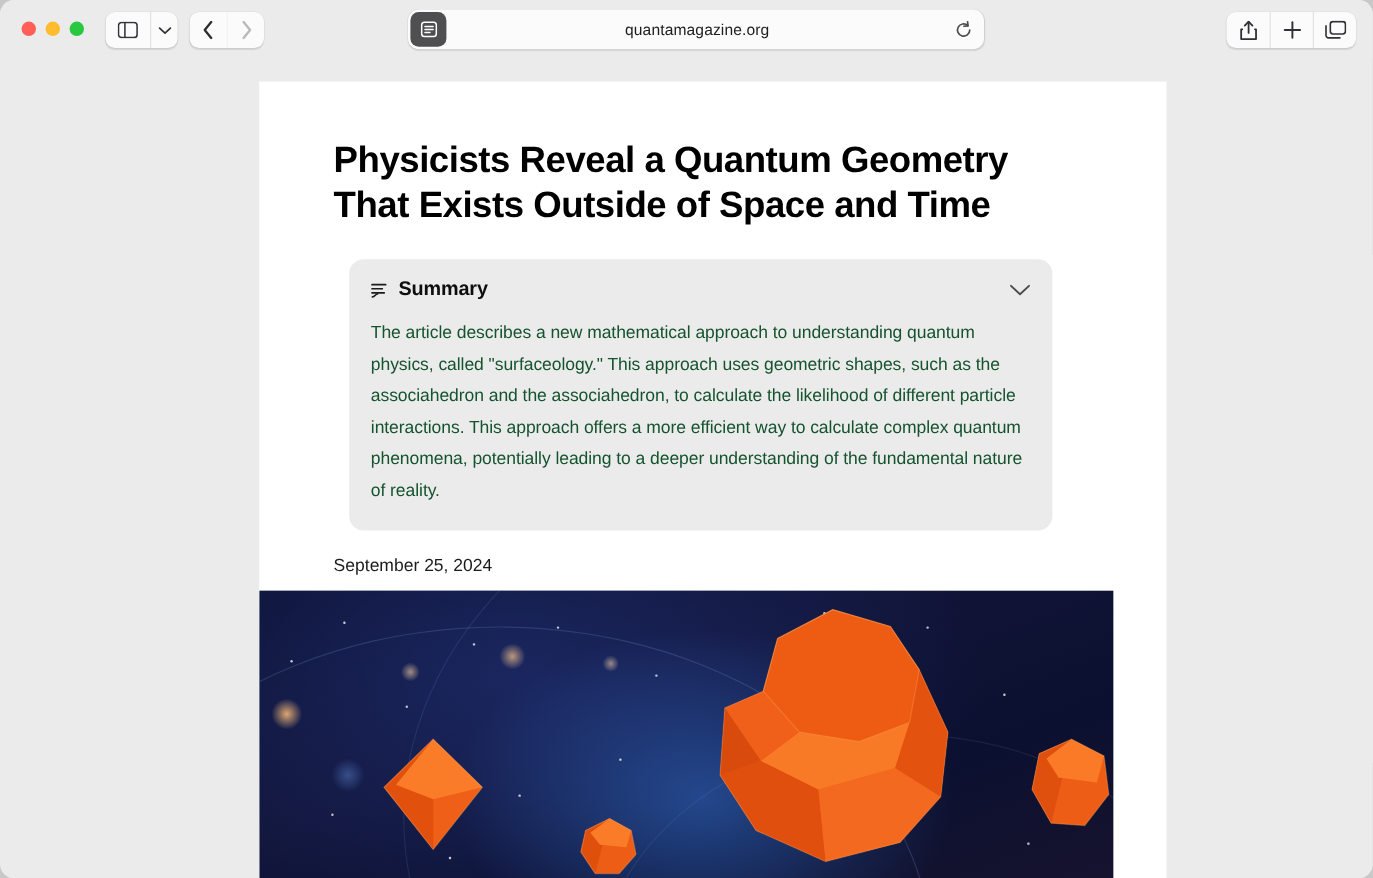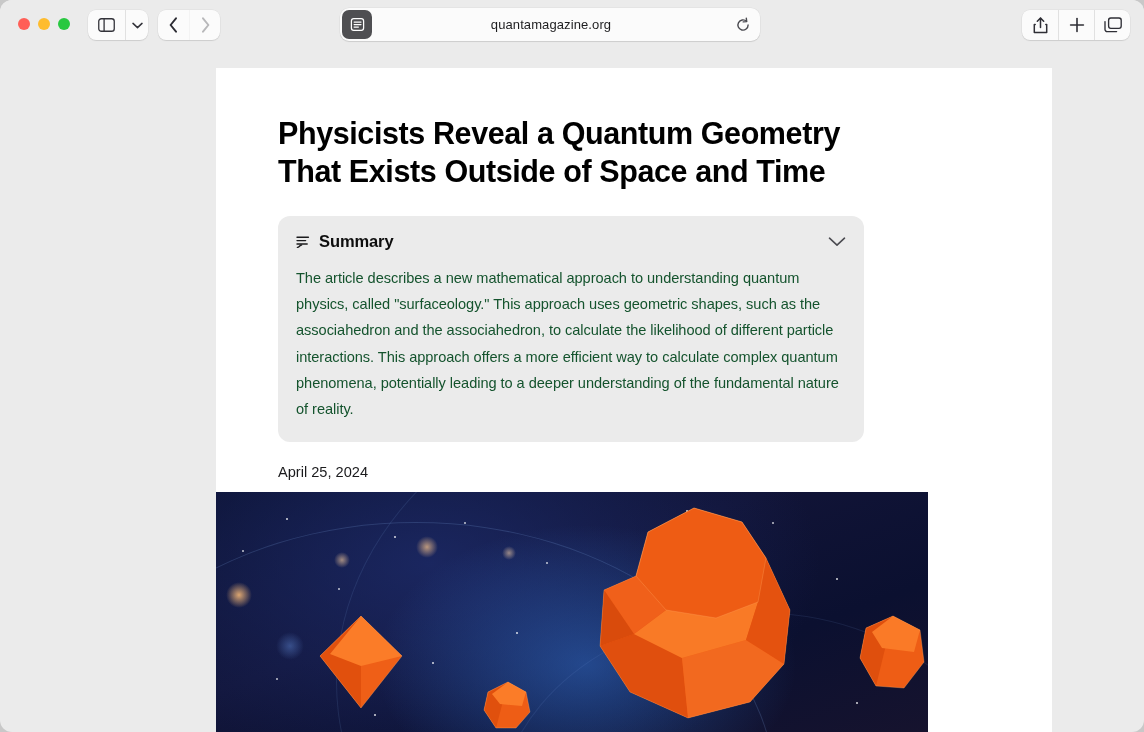--- a/index.html
+++ b/index.html
@@ -63,21 +63,21 @@
     position: absolute;
     left: 158px; top: 10px;
     width: 62px;
   }
   #nav-group .seg { display:flex; align-items:center; justify-content:center; height:30px; width:31px; }
   #nav-group .seg.fwd { border-left: .5px solid rgba(0,0,0,.10); opacity: .32; }
 
   #urlbar {
     position: absolute;
     left: 340px; top: 8px;
-    width: 420px; height: 33px;
+    width: 480px; height: 33px;
     border-radius: 9px;
     background: #fbfbfb;
     box-shadow: 0 1px 1px rgba(0,0,0,.10), 0 0 0 .5px rgba(0,0,0,.06);
     display: flex;
     align-items: center;
   }
   #reader-badge {
     margin-left: 2px;
     width: 30px; height: 29px;
     border-radius: 7px;
@@ -109,21 +109,21 @@
   #right-group .seg {
     display:flex; align-items:center; justify-content:center;
     height:30px; width:36px;
   }
   #right-group .seg + .seg { border-left: .5px solid rgba(0,0,0,.10); }
 
   
   #page {
     position: absolute;
     left: 216px; top: 68px;
-    width: 836px; height: 664px;
+    width: 756px; height: 664px;
     background: #ffffff;
     overflow: hidden;
   }
   #article {
     padding: 46px 62px 0 62px;
   }
   #headline {
     font-size: 30.5px;
     line-height: 38px;
     font-weight: bold;
@@ -131,21 +131,21 @@
     letter-spacing: -0.4px;
     margin: 0 0 26px 0;
     max-width: 600px;
   }
   #summary-card {
     background: #ebebeb;
     border-radius: 12px;
     padding: 16px 18px 20px 18px;
     position: relative;
     width: 586px;
-    margin-left: 0;
+    margin-left: 13px;
   }
   #summary-head {
     display: flex;
     align-items: center;
     gap: 8px;
     margin-bottom: 14px;
   }
   #summary-title {
     font-size: 16.5px;
     font-weight: bold;
@@ -326,21 +326,21 @@
           <span id="summary-title">Summary</span>
         </div>
         <div id="summary-chevron">
           <svg width="18" height="12" viewBox="0 0 18 12">
             <polyline points="1.5,2.2 9,9.2 16.5,2.2" fill="none" stroke="#4b4b51" stroke-width="1.6" stroke-linecap="round" stroke-linejoin="round"></polyline>
           </svg>
         </div>
         <div id="summary-body">The article describes a new mathematical approach to understanding quantum physics, called "surfaceology." This approach uses geometric shapes, such as the associahedron and the associahedron, to calculate the likelihood of different particle interactions. This approach offers a more efficient way to calculate complex quantum phenomena, potentially leading to a deeper understanding of the fundamental nature of reality.</div>
       </div>
 
-      <div id="date">April 25, 2024</div>
+      <div id="date">September 25, 2024</div>
     </div>
 
     <div id="hero">
       <div id="hero-sky"></div>
 
       <div class="arc" style="left:-160px; top:30px; width:720px; height:540px;"></div>
       <div class="arc" style="left:120px; top:-120px; width:760px; height:620px; border-color:rgba(120,160,220,.14);"></div>
       <div class="arc" style="left:280px; top:120px; width:520px; height:420px; border-color:rgba(120,160,220,.12);"></div>
 
       <div class="star" style="left:26px; top:58px; width:2px; height:2px;"></div>

